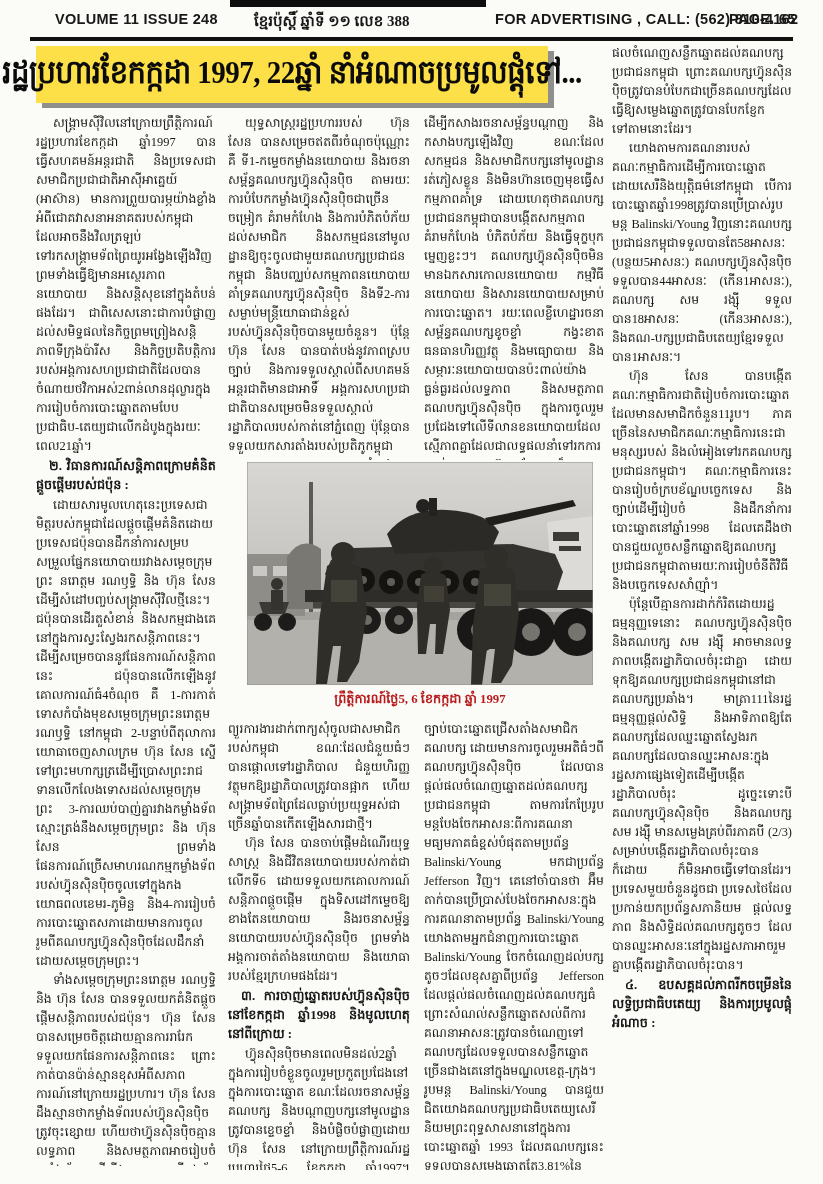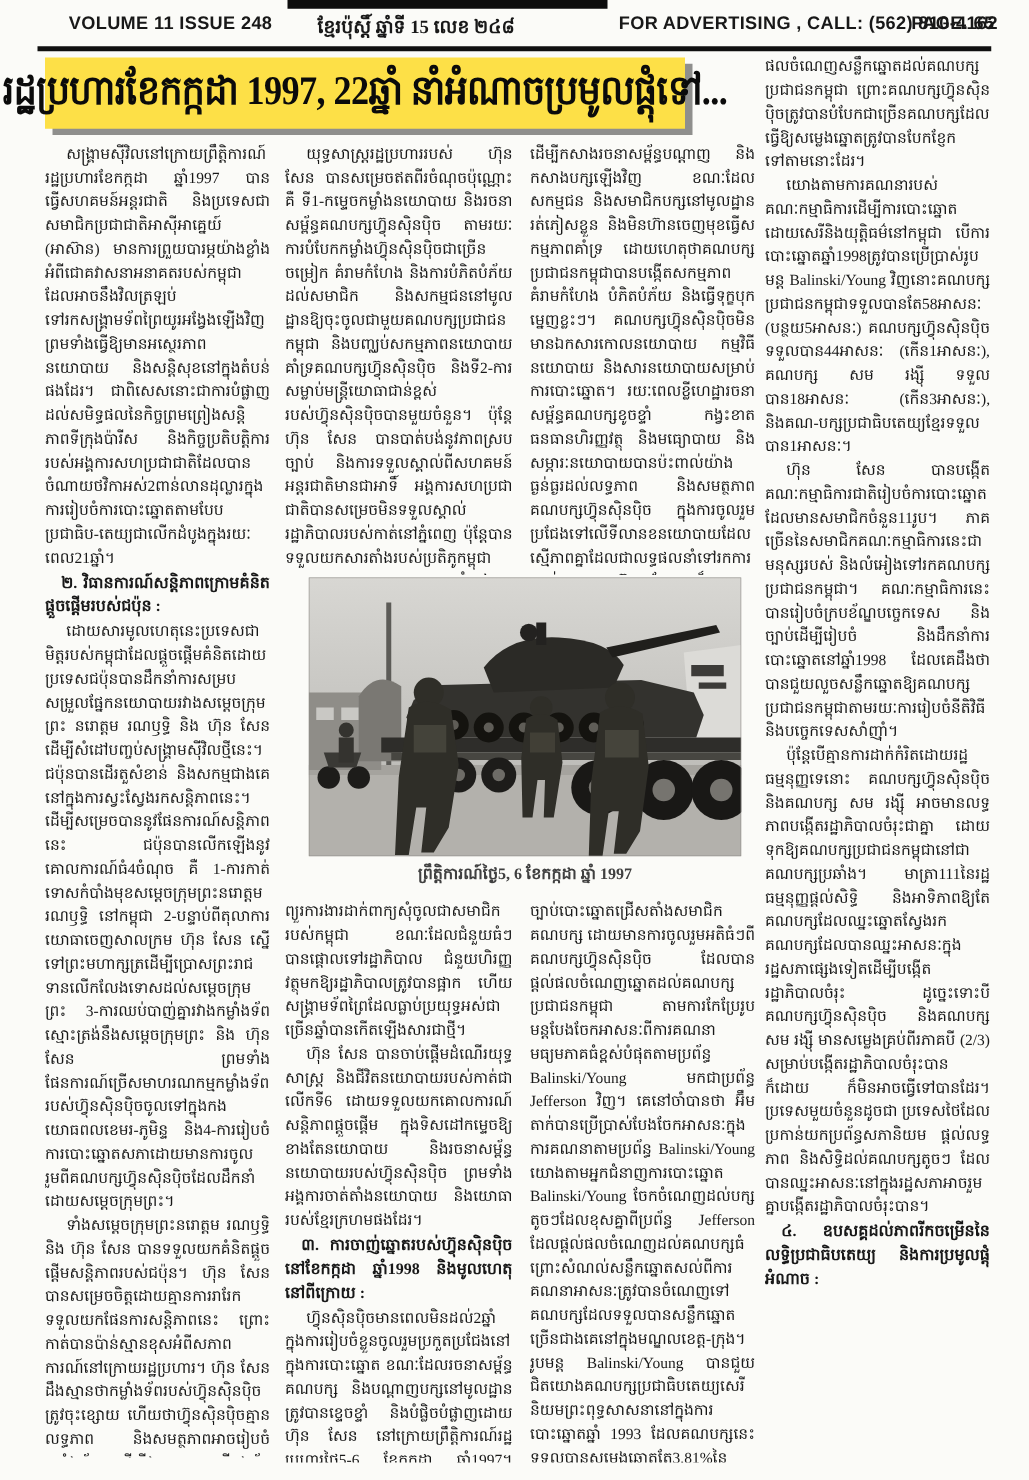--- a/index.html
+++ b/index.html
@@ -19,31 +19,31 @@
   .col p.cont{text-indent:0;}
   .col .sech{font-weight:bold;font-size:12.8px;text-indent:13px;margin:1px 0;}
   .colA{left:36px;top:114px;width:180px;height:1052px;}
   .colBt{left:228px;top:114px;width:182px;height:346px;}
   .colCt{left:424px;top:114px;width:180px;height:346px;}
   .colBb{left:228px;top:720px;width:182px;height:450px;}
   .colCb{left:424px;top:720px;width:180px;height:450px;}
   .colD{left:612px;top:44px;width:180px;height:1122px;}
   .figure{position:absolute;left:247px;top:462px;width:346px;}
   .figure svg{display:block;}
-  .caption{text-align:center;font-size:12.8px;font-weight:bold;margin-top:5px;color:#404040;}
+  .caption{text-align:center;font-size:12.8px;font-weight:bold;margin-top:5px;color:#b91c1c;}
 </style>
 </head>
 <body>
 
 <div class="page">
 
   <div class="topstrip"></div>
 
   <div class="hdr sans" style="left:55px;">VOLUME 11   ISSUE 248</div>
-  <div class="hdr khm" style="left:254px;">ខ្មែរប៉ុស្តិ៍ ឆ្នាំទី 15   លេខ ២៤៨</div>
+  <div class="hdr khm" style="left:254px;">ខ្មែរប៉ុស្តិ៍ ឆ្នាំទី ១១   លេខ 388</div>
   <div class="hdr sans" style="left:495px;">FOR ADVERTISING ,  CALL: (562) 810-4162</div>
   <div class="hdr sans" style="left:729px;">PAGE. 65</div>
   <div class="hrule"></div>
 
   <div class="banner">
     <span class="title">រដ្ឋប្រហារខែកក្កដា 1997, 22ឆ្នាំ នាំអំណាចប្រមូលផ្តុំទៅ...</span>
   </div>
 
   <div class="col colA">
     <p>សង្គ្រាមស៊ីវិលនៅក្រោយព្រឹត្តិការណ៍រដ្ឋប្រហារខែកក្កដា ឆ្នាំ1997 បានធ្វើសហគមន៍អន្តរជាតិ និងប្រទេសជាសមាជិកប្រជាជាតិអាស៊ីអាគ្នេយ៍ (អាស៊ាន) មានការព្រួយបារម្ភយ៉ាងខ្លាំងអំពីជោគវាសនាអនាគតរបស់កម្ពុជា ដែលអាចនឹងវិលត្រឡប់ទៅរកសង្គ្រាមទ័ពព្រៃយូរអង្វែងឡើងវិញ ព្រមទាំងធ្វើឱ្យមានអស្ថេរភាពនយោបាយ និងសន្តិសុខនៅក្នុងតំបន់ផងដែរ។ ជាពិសេសនោះជាការបំផ្លាញដល់សមិទ្ធផលនៃកិច្ចព្រមព្រៀងសន្តិភាពទីក្រុងប៉ារីស និងកិច្ចប្រតិបត្តិការរបស់អង្គការសហប្រជាជាតិដែលបានចំណាយថវិកាអស់2ពាន់លានដុល្លារក្នុងការរៀបចំការបោះឆ្នោតតាមបែបប្រជាធិប-តេយ្យជាលើកដំបូងក្នុងរយៈពេល21ឆ្នាំ។</p>

